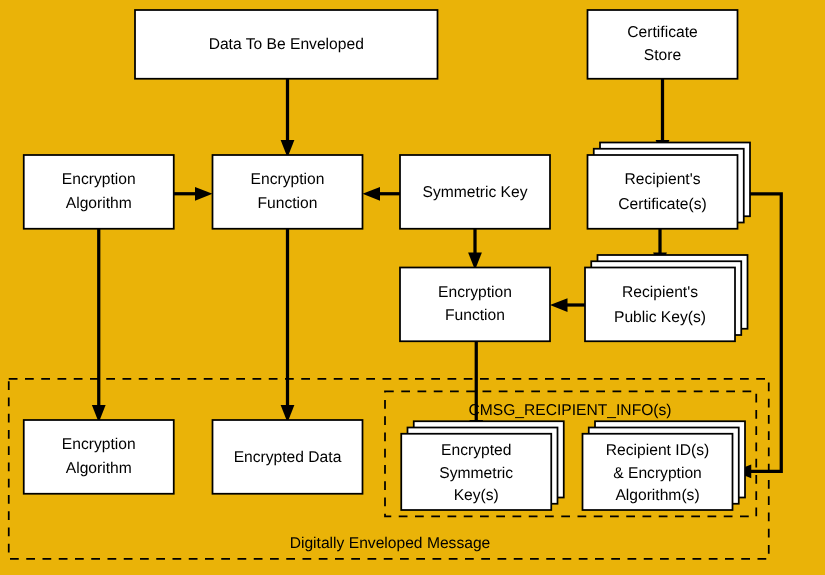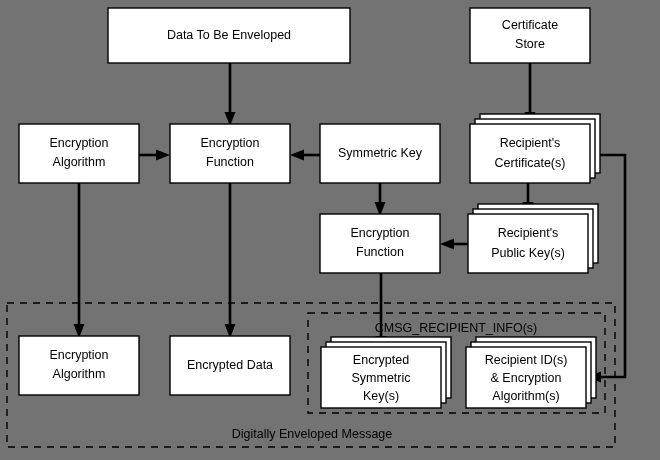--- a/index.html
+++ b/index.html
@@ -1,18 +1,18 @@
 <!DOCTYPE html>
 <html><head>
 <meta charset="utf-8">
 <style>
   html,body{margin:0;padding:0;background:#ffffff;}
   body{width:660px;height:460px;overflow:hidden;
        font-family:"Liberation Sans","DejaVu Sans",sans-serif;}
-  #diagram{position:relative;width:660px;height:460px;background:#737373;}
+  #diagram{position:relative;width:660px;height:460px;background:#eab308;}
   svg{position:absolute;left:0;top:0;width:660px;height:460px;}
   .bx{fill:#ffffff;stroke:#000000;stroke-width:1.4;}
   .shadowbx{fill:#ffffff;stroke:#000000;stroke-width:1.4;}
   .dash{fill:none;stroke:#000000;stroke-width:1.4;stroke-dasharray:7 6;}
   .ln{stroke:#000000;stroke-width:2.6;fill:none;}
   .lbl{font-family:"Liberation Sans","DejaVu Sans",sans-serif;
        font-size:12.5px;fill:#000000;text-anchor:middle;
        dominant-baseline:middle;}
 </style>
 </head>

